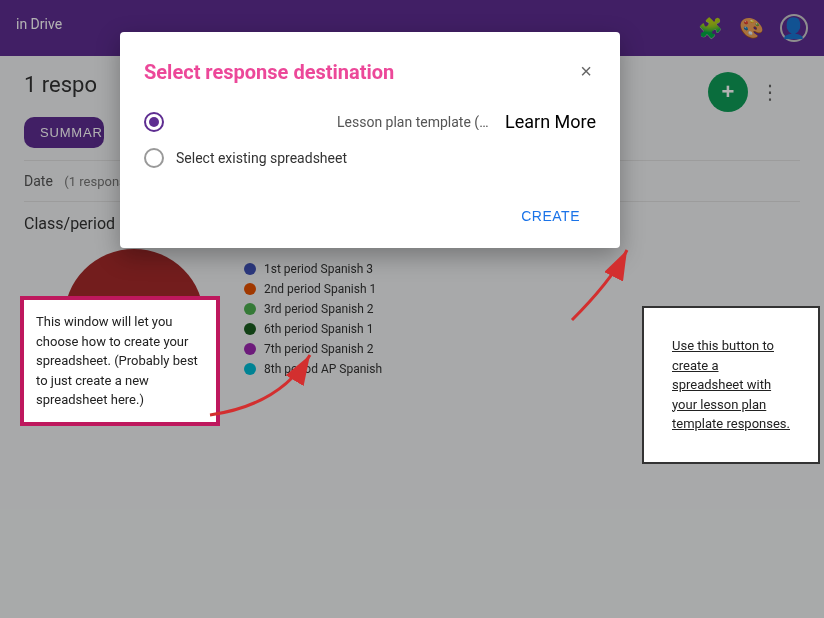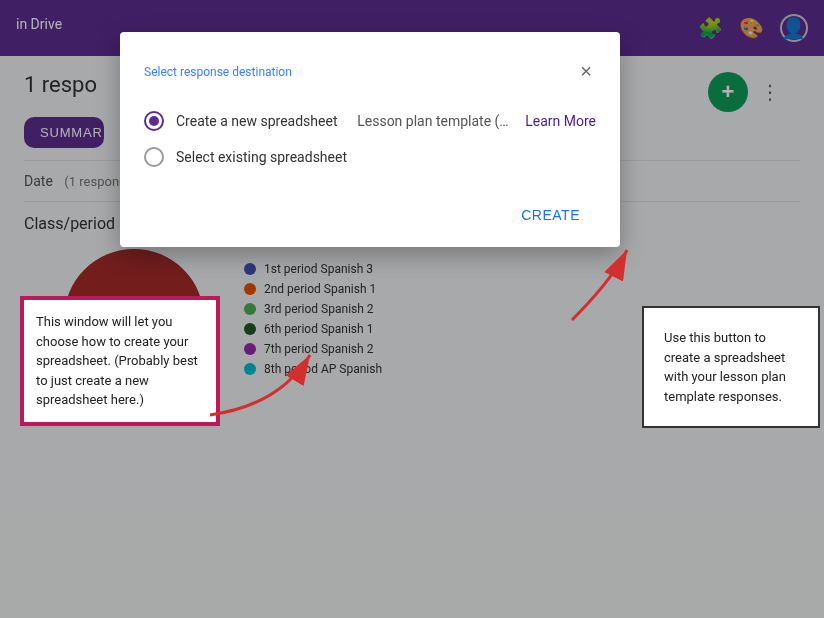--- a/index.html
+++ b/index.html
@@ -177,23 +177,23 @@
     }
 
     .modal-header {
       display: flex;
       justify-content: space-between;
       align-items: center;
       margin-bottom: 24px;
     }
 
     .modal-title {
-      font-size: 12px;
-      color: #3b82f6;
-      font-weight: 400;
+      font-size: 20px;
+      color: #ec4899;
+      font-weight: 700;
     }
 
     .modal-close {
       background: none;
       border: none;
       font-size: 20px;
       color: #666;
       cursor: pointer;
       padding: 4px;
     }
@@ -255,22 +255,22 @@
     .option-label-text {
       font-size: 14px;
       color: #555;
       max-width: 160px;
       white-space: nowrap;
       overflow: hidden;
       text-overflow: ellipsis;
     }
 
     .learn-more-link {
-      font-size: 14px;
-      color: #4c1d95;
+      font-size: 18px;
+      color: #000000;
       text-decoration: none;
       cursor: pointer;
     }
 
     .modal-actions {
       display: flex;
       justify-content: flex-end;
       gap: 8px;
       align-items: center;
     }
@@ -312,25 +312,26 @@
       z-index: 30;
     }
 
     .annotation-box-right {
       position: absolute;
       right: 4px;
       top: 306px;
       width: 178px;
       background: white;
       border: 2px solid #333;
-      padding: 20px;
+      padding: 28px;
       font-size: 13px;
       color: #222;
       line-height: 1.5;
       z-index: 30;
+      text-decoration: underline;
     }
 
     
     .arrow-left {
       position: absolute;
       left: 200px;
       top: 345px;
       z-index: 35;
     }
 
@@ -433,21 +434,20 @@
     <h2 class="modal-title">Select response destination</h2>
     <button class="modal-close">×</button>
   </div>
 
   <div class="modal-options">
 
     <div class="modal-option">
       <div class="radio-outer">
         <div class="radio-inner"></div>
       </div>
-      <span class="option-text">Create a new spreadsheet</span>
       <div class="option-extra">
         <span class="option-label-text">Lesson plan template (Respo</span>
         <a class="learn-more-link" href="#">Learn More</a>
       </div>
     </div>
 
     <div class="modal-option">
       <div class="radio-outer-empty"></div>
       <span class="option-text">Select existing spreadsheet</span>
     </div>

